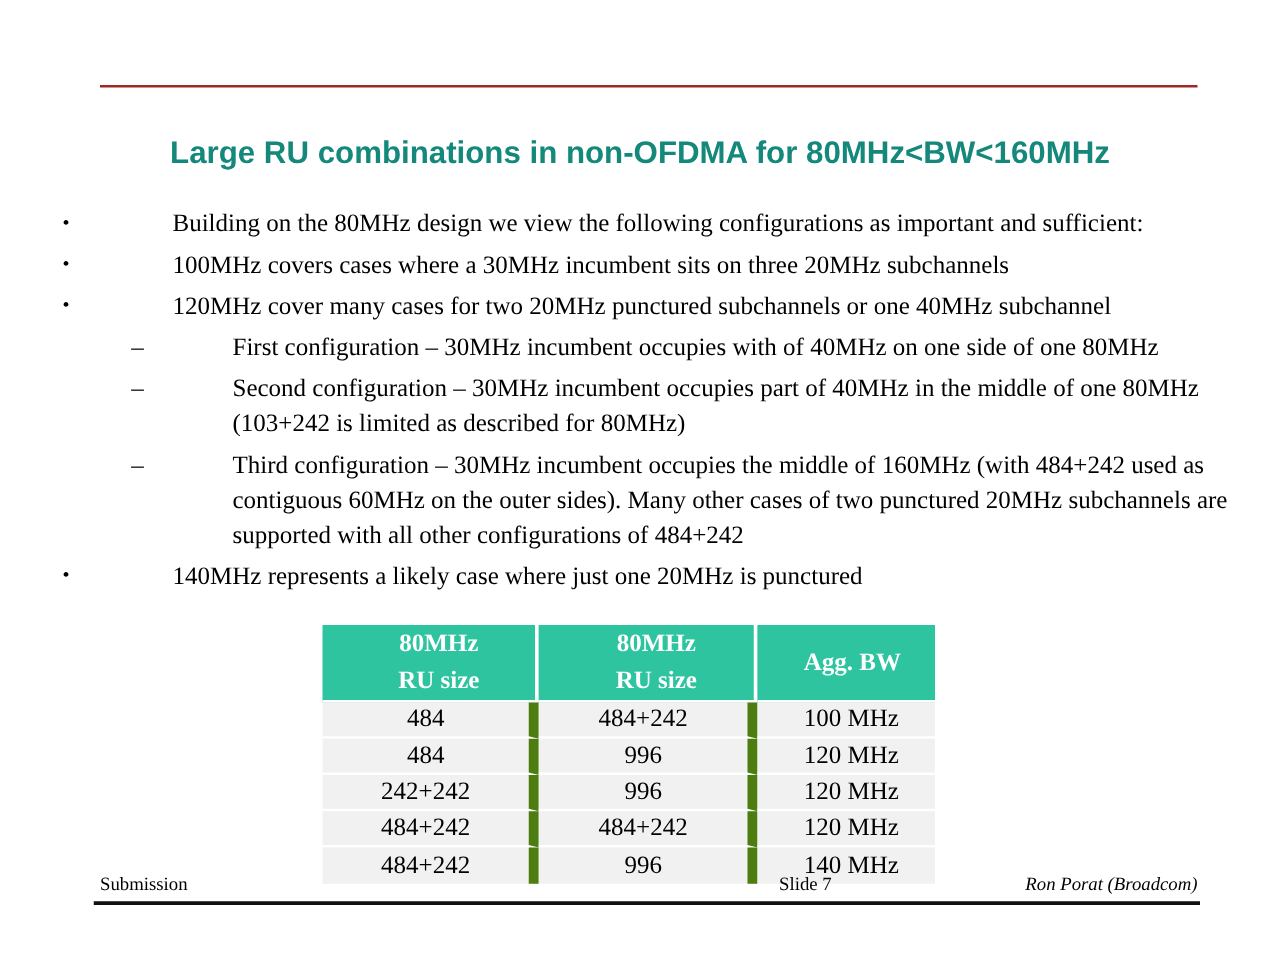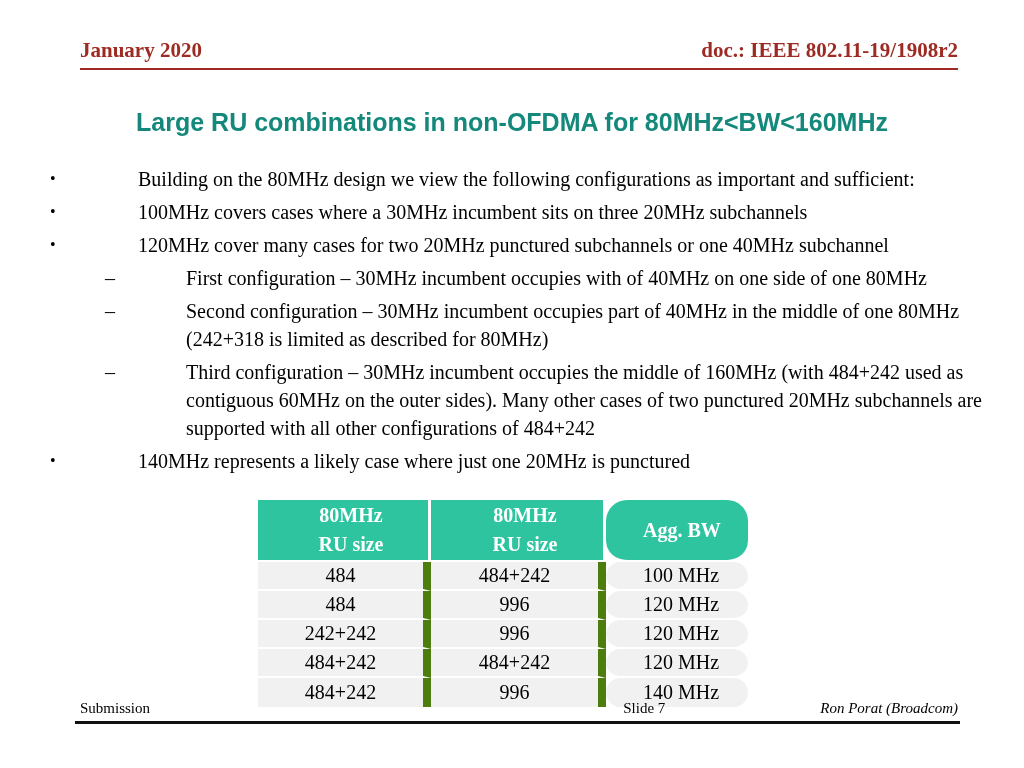--- a/index.html
+++ b/index.html
@@ -64,44 +64,40 @@
     border-right: 3px solid #fff; border-bottom: 2px solid #fff; padding-left: 16px;
   }
   .ru-table th:last-child, .ru-table td:last-child { border-right: none; }
   .ru-table td {
     background: var(--table-row-gray, #F1F1F1);
     text-align: center; vertical-align: middle;
     height: 29px; line-height: 27px;
     border-right: 8px solid #4d7c0f; border-bottom: 2px solid #fff;
   }
   .ru-table tr:last-child td { border-bottom: none; }
-  .ru-table th.col3, .ru-table td.col3 { text-align: left; padding-left: 37px; border-radius: 21px; }
+  .ru-table th.col3, .ru-table td.col3 { text-align: left; padding-left: 37px; }
 
   
   .ftr-rule {
     position: absolute; top: 721px; left: 75px; right: 64px;
     height: 3px; background: var(--footer-line, #111111);
   }
   .ftr {
     position: absolute; top: 700px; left: 80px; right: 66px;
     display: flex; font-size: 15px;
   }
   .ftr .f-left  { flex: 1; text-align: left; }
   .ftr .f-center{ flex: 1; text-align: right; }
   .ftr .f-right { flex: 1; text-align: right; font-style: italic; }
 </style>
 </head>
 <body>
 
 <div class="slide">
 
-  <header class="hdr">
-    <span class="hdr-left">January 2020</span>
-    <span class="hdr-right">doc.: IEEE 802.11-19/1908r2</span>
-  </header>
   <div class="hdr-rule"></div>
 
   <h1 class="title">Large RU combinations in non-OFDMA for 80MHz&lt;BW&lt;160MHz</h1>
 
   <div class="bullets">
     <div class="bullet l1">
       <span class="marker">•</span>
       <span class="btext">Building on the 80MHz design we view the following configurations as important and sufficient:</span>
     </div>
     <div class="bullet l1">
@@ -111,21 +107,21 @@
     <div class="bullet l1">
       <span class="marker">•</span>
       <span class="btext">120MHz cover many cases for two 20MHz punctured subchannels or one 40MHz subchannel</span>
     </div>
     <div class="bullet l2">
       <span class="marker">–</span>
       <span class="btext">First configuration – 30MHz incumbent occupies with of 40MHz on one side of one 80MHz</span>
     </div>
     <div class="bullet l2">
       <span class="marker">–</span>
-      <span class="btext">Second configuration – 30MHz incumbent occupies part of 40MHz in the middle of one 80MHz  (242+318 is limited as described for 80MHz)</span>
+      <span class="btext">Second configuration – 30MHz incumbent occupies part of 40MHz in the middle of one 80MHz  (103+242 is limited as described for 80MHz)</span>
     </div>
     <div class="bullet l2">
       <span class="marker">–</span>
       <span class="btext">Third configuration – 30MHz incumbent occupies the middle of 160MHz (with 484+242 used as contiguous 60MHz on the outer sides). Many other cases of two punctured 20MHz subchannels are supported with all other configurations of 484+242</span>
     </div>
     <div class="bullet l1">
       <span class="marker">•</span>
       <span class="btext">140MHz represents a likely case where just one 20MHz is punctured</span>
     </div>
   </div>

